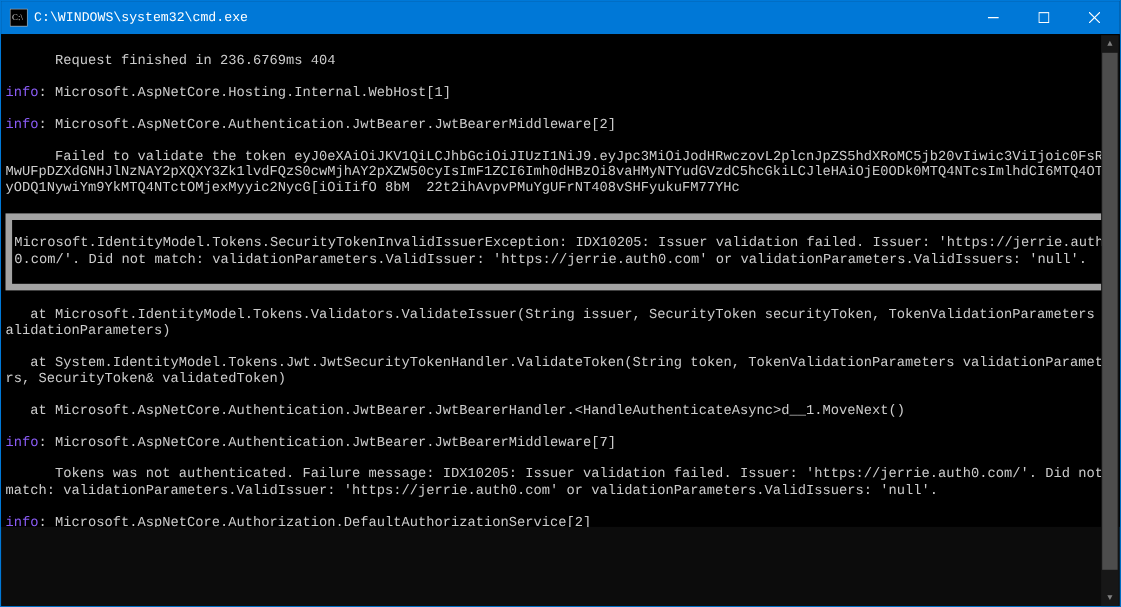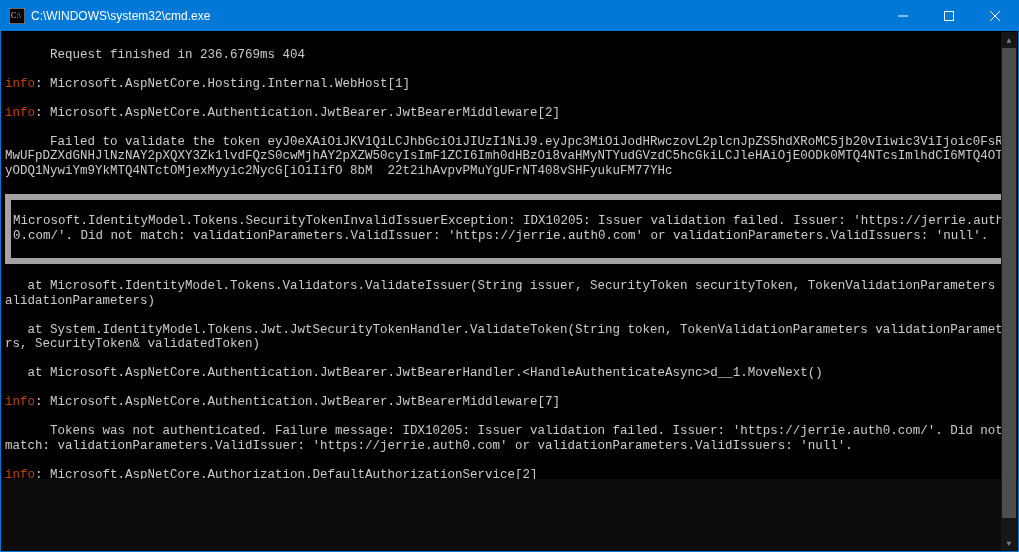--- a/index.html
+++ b/index.html
@@ -28,21 +28,21 @@
 }
 .titlebar .icon {
   width: 16px;
   height: 16px;
   margin: 0 6px 0 8px;
   display: inline-flex;
   align-items: center;
   justify-content: center;
 }
 .titlebar .icon svg { width: 16px; height: 16px; }
-.titlebar .title { flex: 1; }
+.titlebar .title { flex: 1; font-family: Liberation Mono, monospace; }
 .titlebar .buttons { display: flex; }
 .titlebar .btn {
   width: 46px;
   height: 30px;
   display: flex;
   align-items: center;
   justify-content: center;
   color: #fff;
 }
 .titlebar .btn svg { width: 10px; height: 10px; stroke: #fff; stroke-width: 1; fill: none; }
@@ -51,21 +51,21 @@
   color: #ccc;
   height: 448px;
   padding: 2px 4px;
   font-size: 12.5px;
   line-height: 14.5px;
   white-space: pre;
   position: relative;
   overflow: hidden;
 }
 .terminal .line { white-space: pre-wrap; word-break: break-all; }
-.info { color: #c2410c; }
+.info { color: #8b5cf6; }
 .warn { color: #c19c00; }
 .highlight-box {
   border: 6px solid #a3a3a3;
   padding: 0 2px;
   margin: 1px 0;
 }
 .scrollbar {
   position: absolute;
   right: 1px;
   top: 31px;

